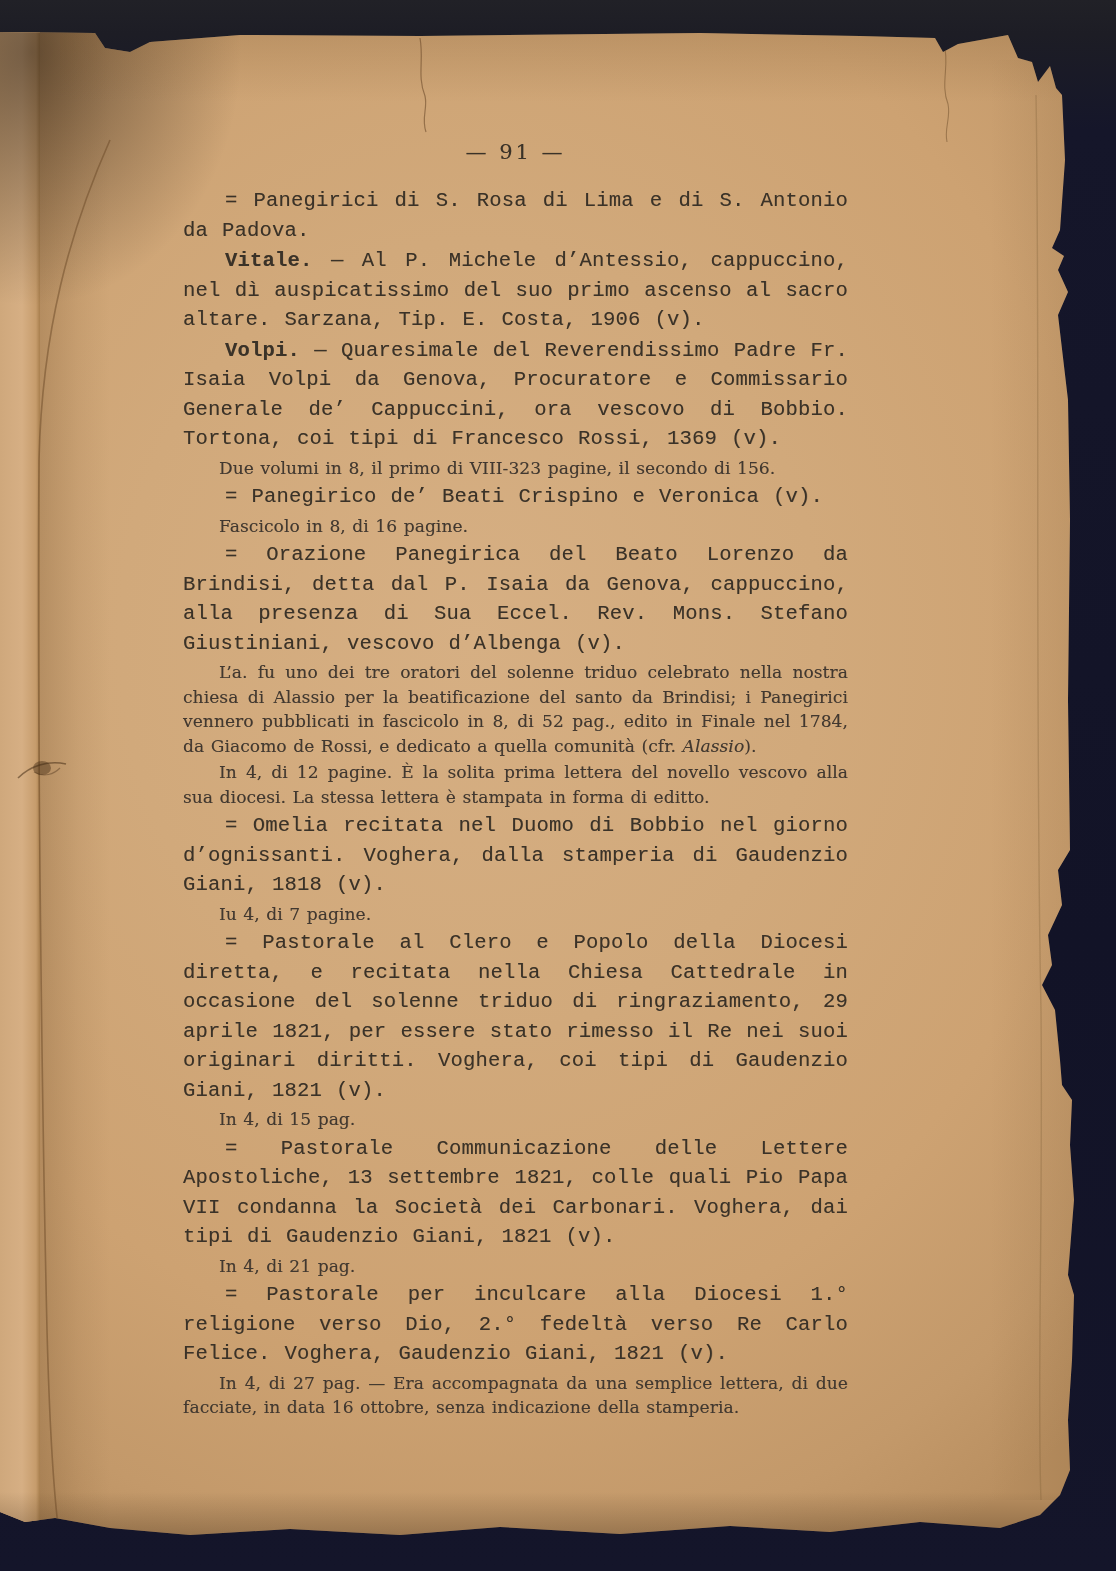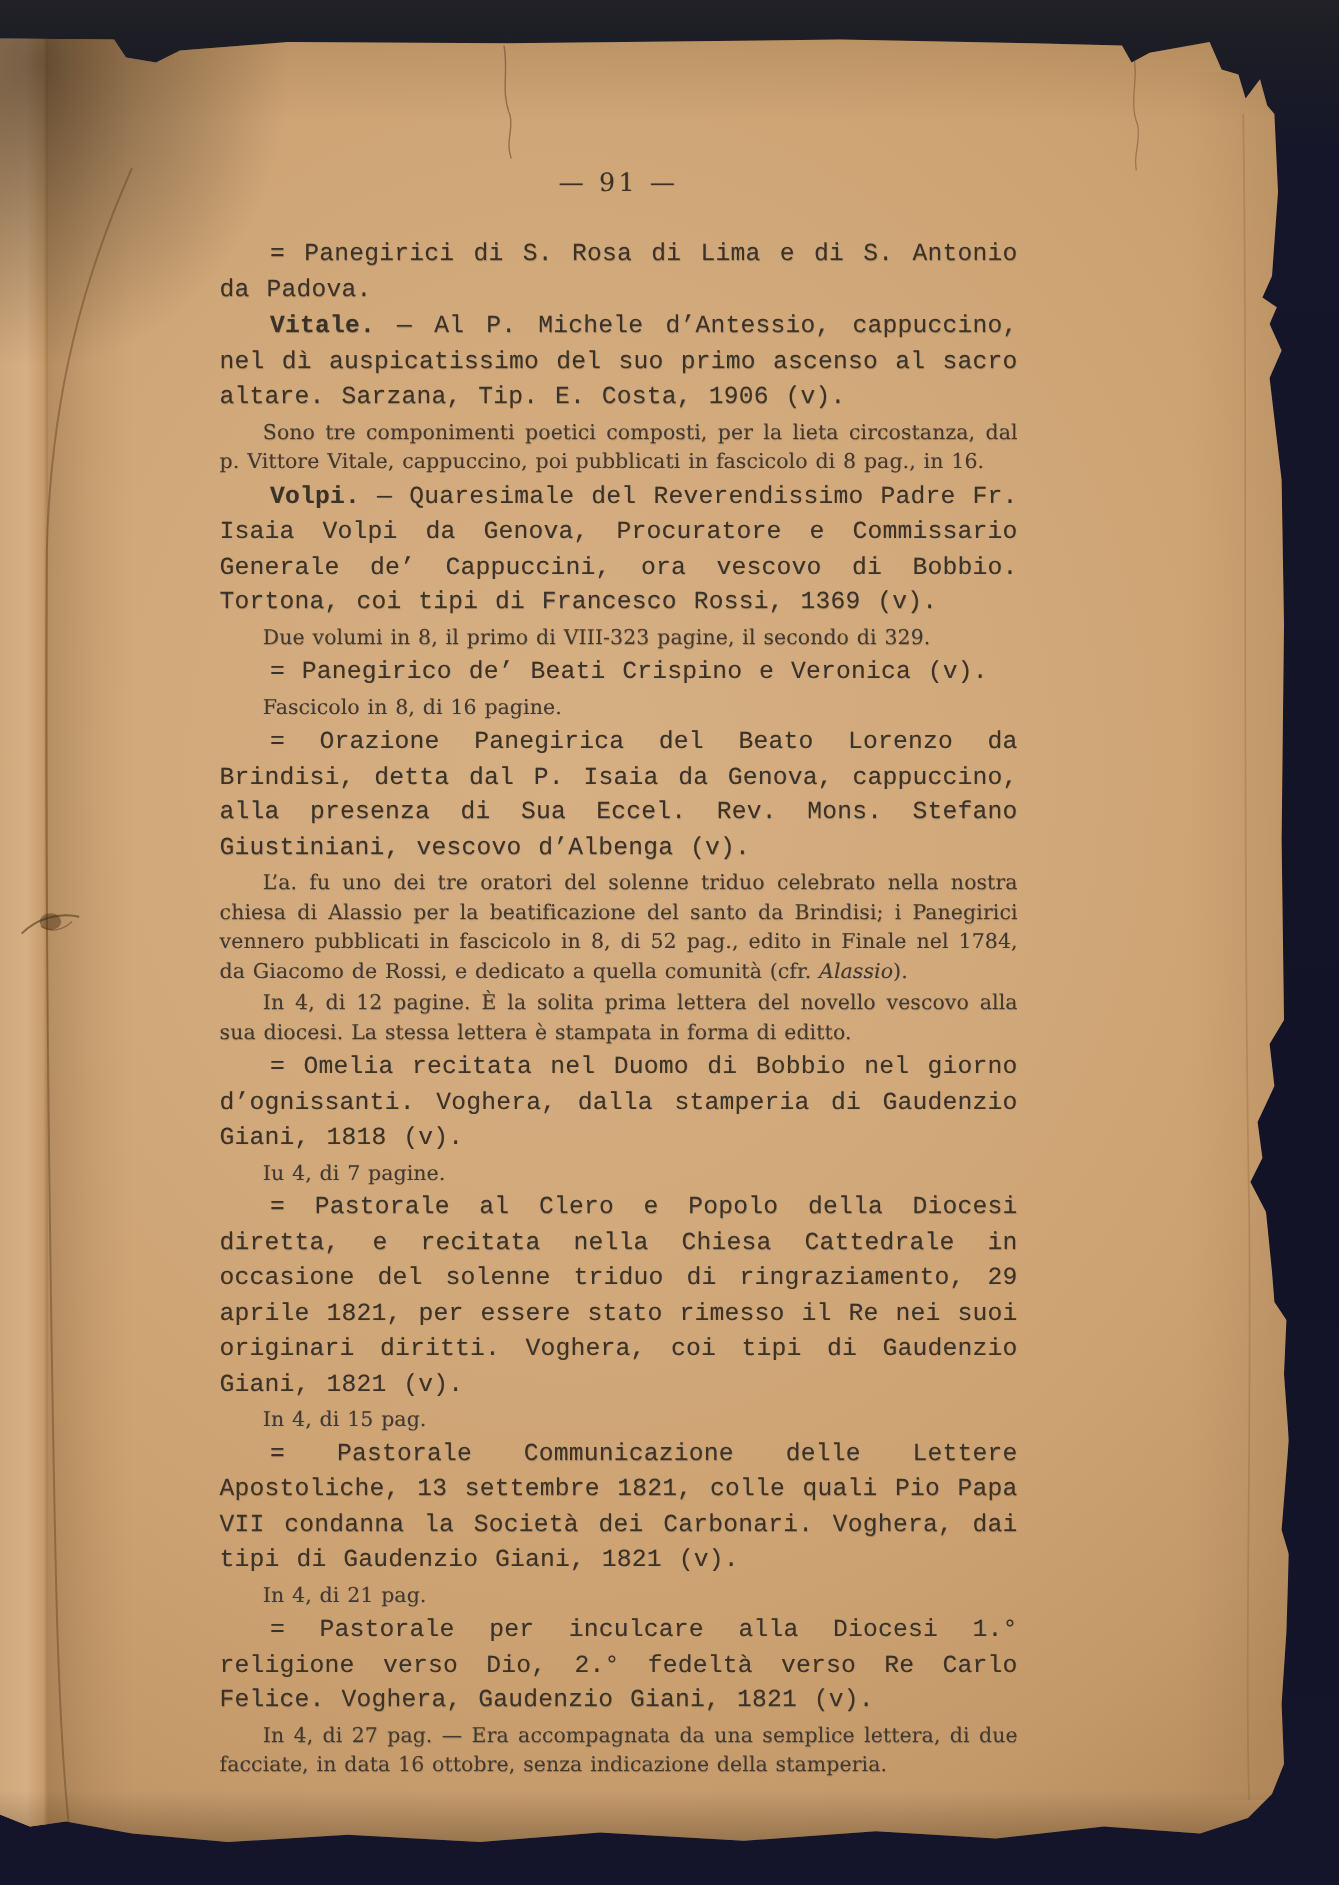--- a/index.html
+++ b/index.html
@@ -55,21 +55,21 @@
   }
   .marks{position:absolute;left:0;top:0;width:1080px;height:1545px;}
   
   .content{
     position:absolute;left:183px;top:140px;width:665px;
     color:#3a3228;
     text-shadow:.3px .3px .6px rgba(60,48,35,.35);
   }
   .pagenum{
     text-align:center;font-size:21px;letter-spacing:3px;
-    margin:0 0 34px 0;
+    margin:0 0 22px 0;
   }
   p.entry{
     font-size:20.5px;line-height:29.5px;margin:1px 0;
     text-align:justify;text-indent:42px;word-spacing:1.5px;letter-spacing:.2px;font-family:Liberation Mono, monospace;
   }
   p.note{
     font-size:17px;line-height:24.5px;margin:2px 0;
     text-align:justify;text-indent:36px;word-spacing:1px;letter-spacing:.1px;
     color:#413830;
   }
@@ -102,25 +102,24 @@
     <path d="M34,772 C44,778 54,774 60,768" fill="none" stroke="rgba(70,46,22,.4)" stroke-width="1.2"></path>
   </svg>
 
   <div class="content">
     <div class="pagenum">— 91 —</div>
 
     <p class="entry"><span>= Panegirici di S. Rosa di Lima e di S. Antonio da Padova.</span></p>
 
     <p class="entry"><b>Vitale.</b><span> — Al P. Michele d’Antessio, cappuccino, nel dì auspicatissimo del suo primo ascenso al sacro altare. Sarzana, Tip. E. Costa, 1906 (v).</span></p>
 
-    <p class="note"><span>Sono tre componimenti poetici composti, per la lieta circostanza, dal p. Vittore Vitale, cappuccino, poi pubblicati in fascicolo di 8 pag., in 16.</span></p>
 
     <p class="entry"><b>Volpi.</b><span> — Quaresimale del Reverendissimo Padre Fr. Isaia Volpi da Genova, Procuratore e Commissario Generale de’ Cappuccini, ora vescovo di Bobbio. Tortona, coi tipi di Francesco Rossi, 1369 (v).</span></p>
 
-    <p class="note"><span>Due volumi in 8, il primo di VIII-323 pagine, il secondo di 329.</span></p>
+    <p class="note"><span>Due volumi in 8, il primo di VIII-323 pagine, il secondo di 156.</span></p>
 
     <p class="entry"><span>= Panegirico de’ Beati Crispino e Veronica (v).</span></p>
 
     <p class="note"><span>Fascicolo in 8, di 16 pagine.</span></p>
 
     <p class="entry"><span>= Orazione Panegirica del Beato Lorenzo da Brindisi, detta dal P. Isaia da Genova, cappuccino, alla presenza di Sua Eccel. Rev. Mons. Stefano Giustiniani, vescovo d’Albenga (v).</span></p>
 
     <p class="note"><span>L’a. fu uno dei tre oratori del solenne triduo celebrato nella nostra chiesa di Alassio per la beatificazione del santo da Brindisi; i Panegirici vennero pubblicati in fascicolo in 8, di 52 pag., edito in Finale nel 1784, da Giacomo de Rossi, e dedicato a quella comunità (cfr. </span><i>Alassio</i><span>).</span></p>
 
 

